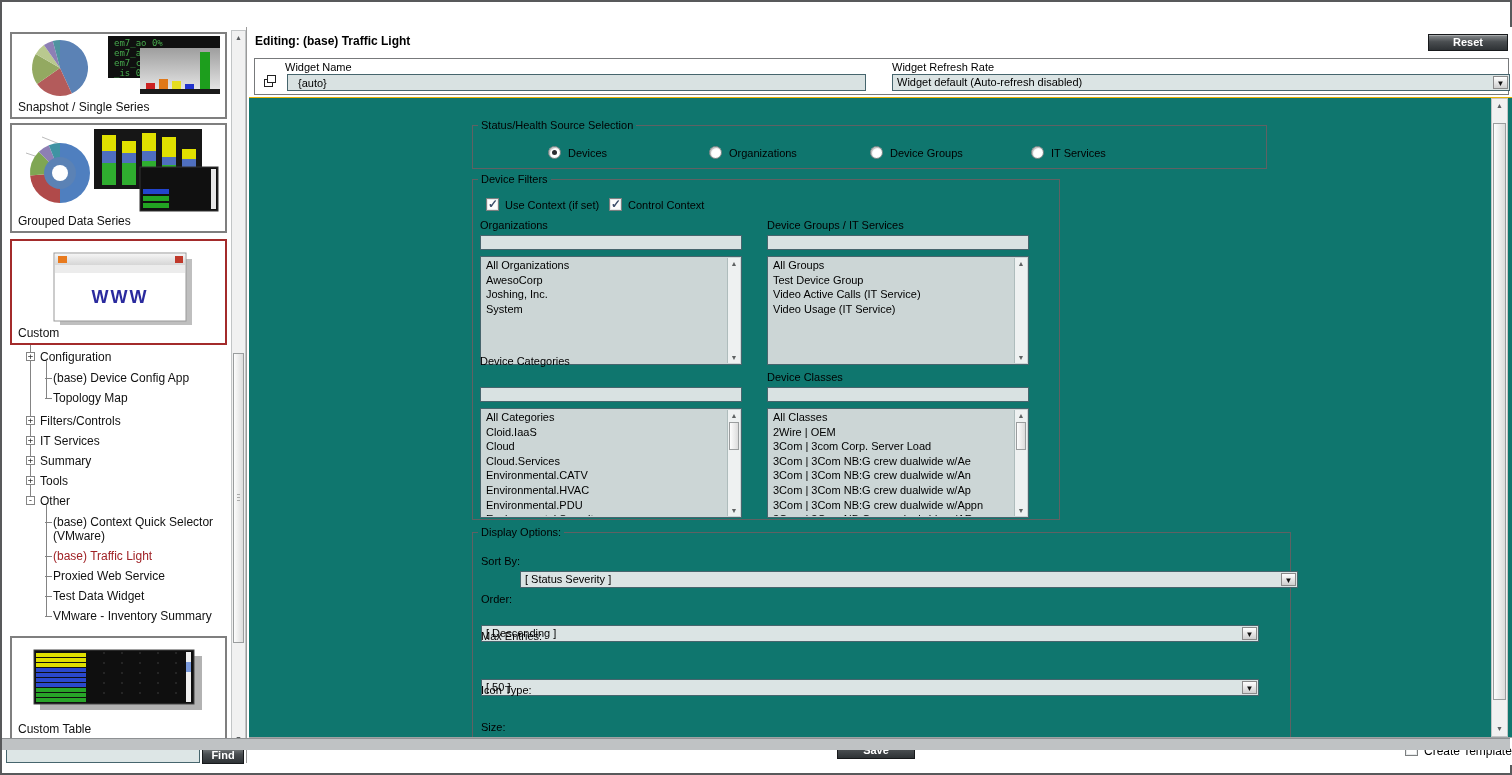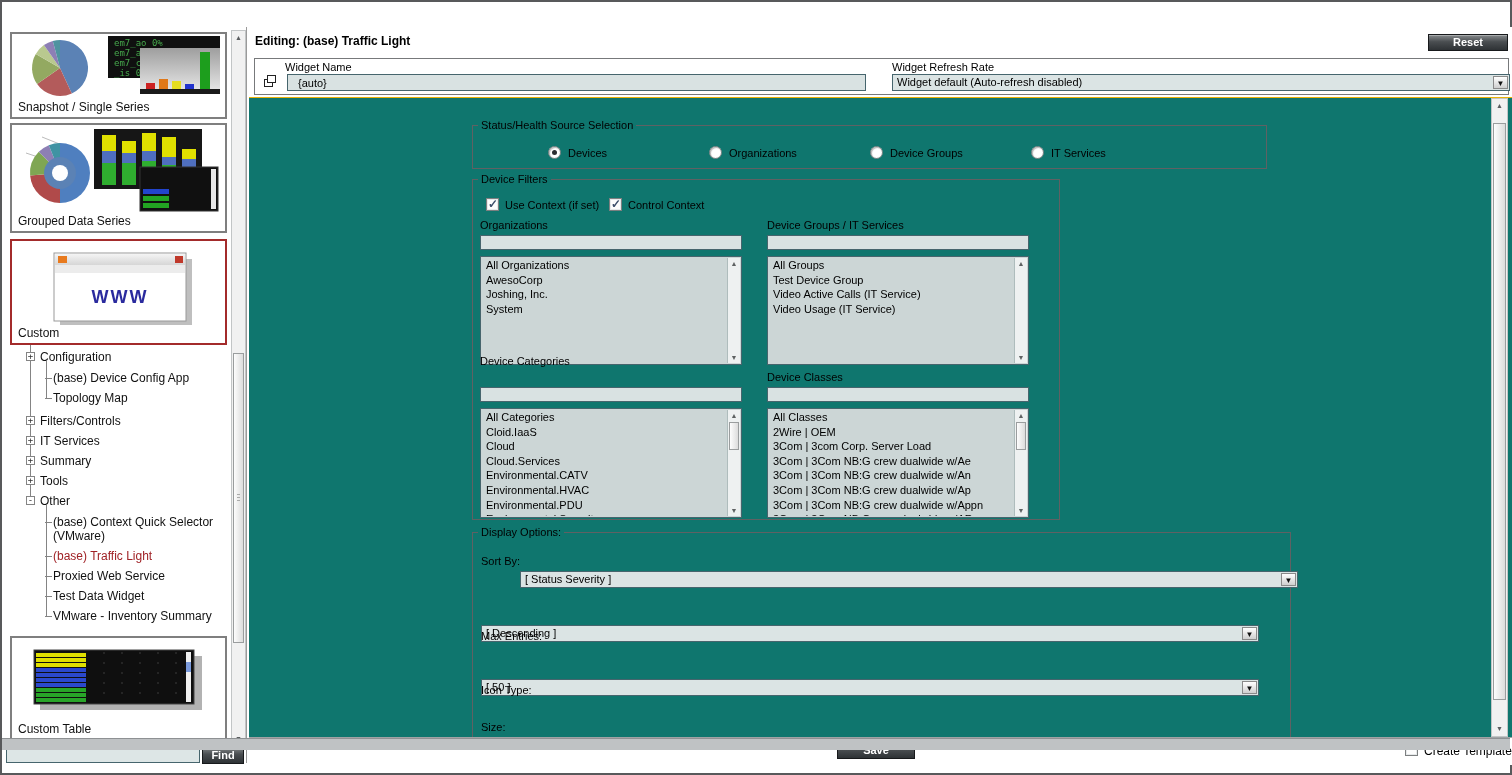--- a/index.html
+++ b/index.html
@@ -404,20 +404,21 @@
 
       <fieldset style="left:223px;top:428px;width:795px;height:260px;">
         <legend>Display Options:</legend>
 
         <div class="abs flabel" style="left:8px;top:17px;width:778px;">Sort By:</div>
         <div class="abs dd" style="left:8px;top:33px;width:778px;height:17px;margin-left:39px;">
           <span>[ Status Severity ]</span>
           <span class="dd-arrow">▼</span>
         </div>
 
+        <div class="abs flabel" style="left:8px;top:55px;width:778px;">Order:</div>
         <div class="abs dd" style="left:8px;top:70px;width:778px;height:17px;">
           <span>[ Descending ]</span>
           <span class="dd-arrow">▼</span>
         </div>
 
         <div class="abs flabel" style="left:8px;top:92px;width:778px;">Max Entries:</div>
         <div class="abs dd" style="left:8px;top:107px;width:778px;height:17px;">
           <span>[ 50 ]</span>
           <span class="dd-arrow">▼</span>
         </div>

